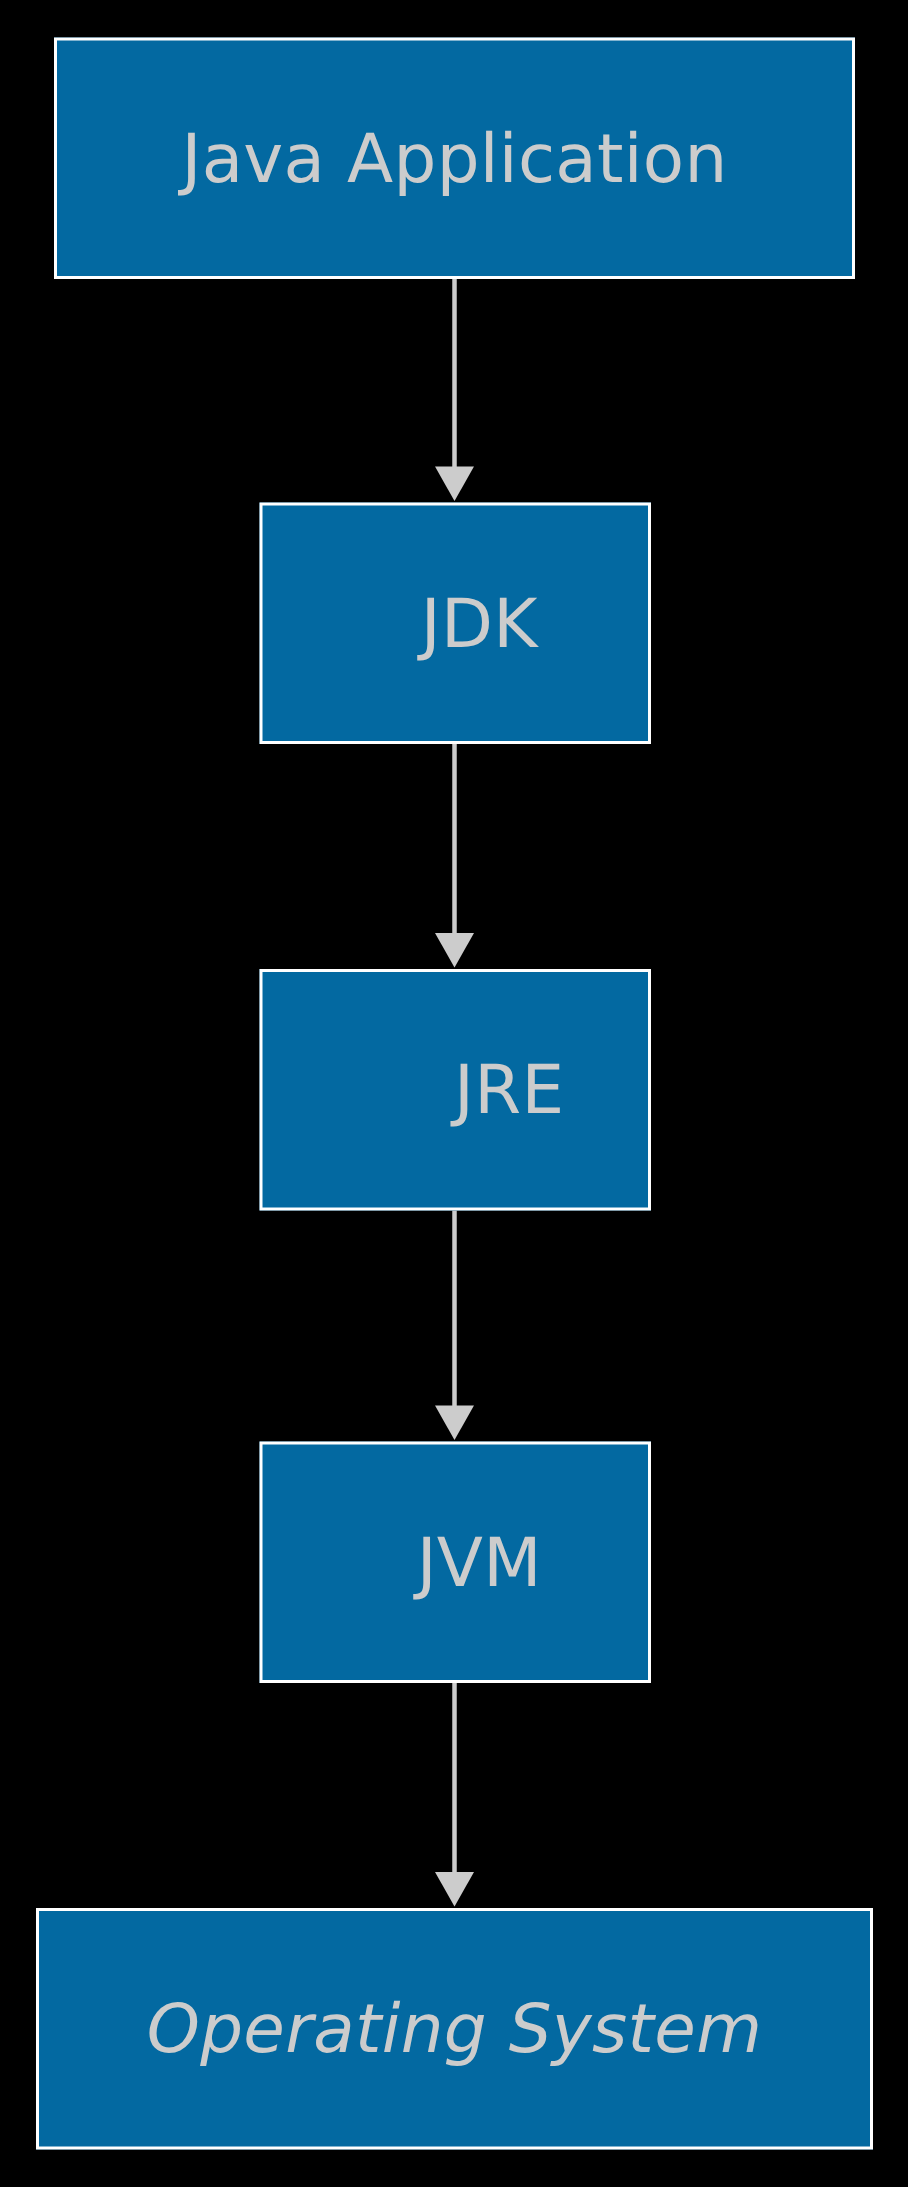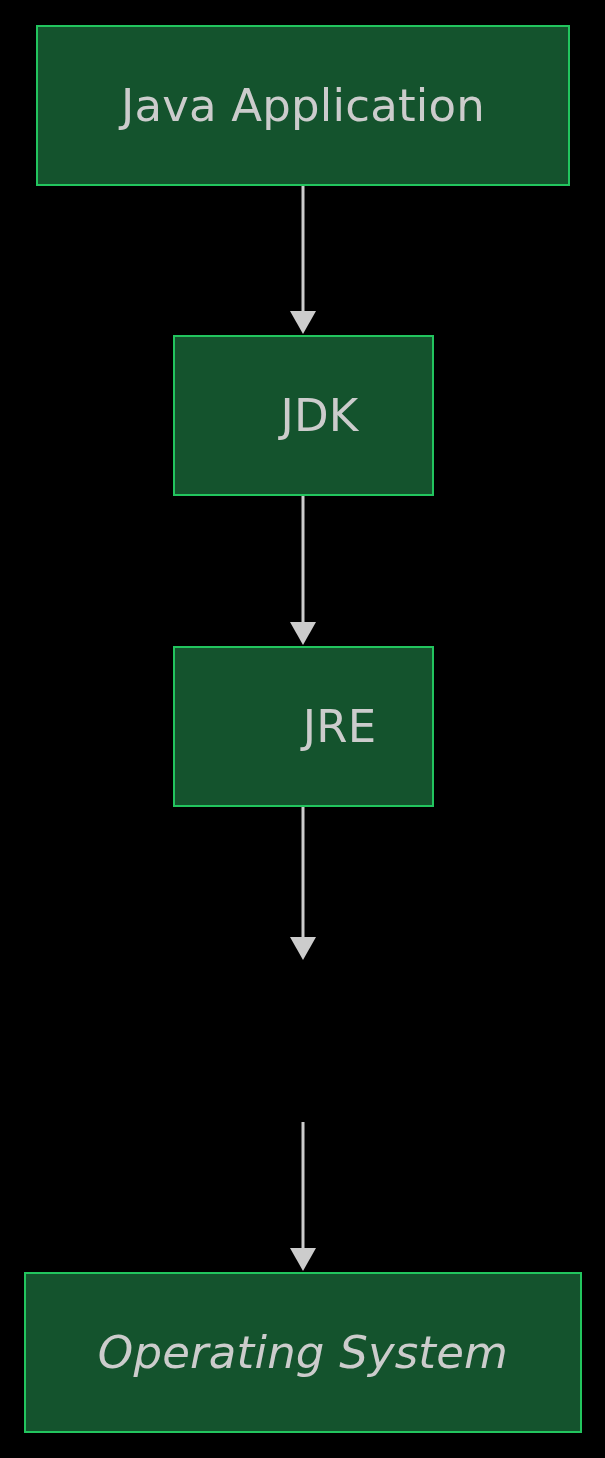--- a/index.html
+++ b/index.html
@@ -14,22 +14,22 @@
   #diagram-canvas {
     position: relative;
     width: 605px;
     height: 1458px;
     background: #000000;
     overflow: hidden;
   }
   .node-box {
     position: absolute;
     box-sizing: border-box;
-    background: #14532d;
-    border: 2px solid #22c55e;
+    background: #0369a1;
+    border: 2px solid #ffffff;
     display: flex;
     align-items: center;
     justify-content: center;
   }
   .node-label {
     color: #cccccc;
     font-family: "DejaVu Sans", "Liberation Sans", sans-serif;
     font-weight: 400;
     letter-spacing: 0.2px;
     white-space: nowrap;
@@ -105,18 +105,21 @@
   </div>
 
   <div class="node-box" id="node-jdk">
     <span class="node-label label-lg">JDK</span>
   </div>
 
   <div class="node-box" id="node-jre">
     <span class="node-label label-lg">JRE</span>
   </div>
 
+  <div class="node-box" id="node-jvm">
+    <span class="node-label label-lg">JVM</span>
+  </div>
 
   <div class="node-box" id="node-operating-system">
     <span class="node-label label-xl">Operating System</span>
   </div>
 
 </div>
 
 </body></html>

